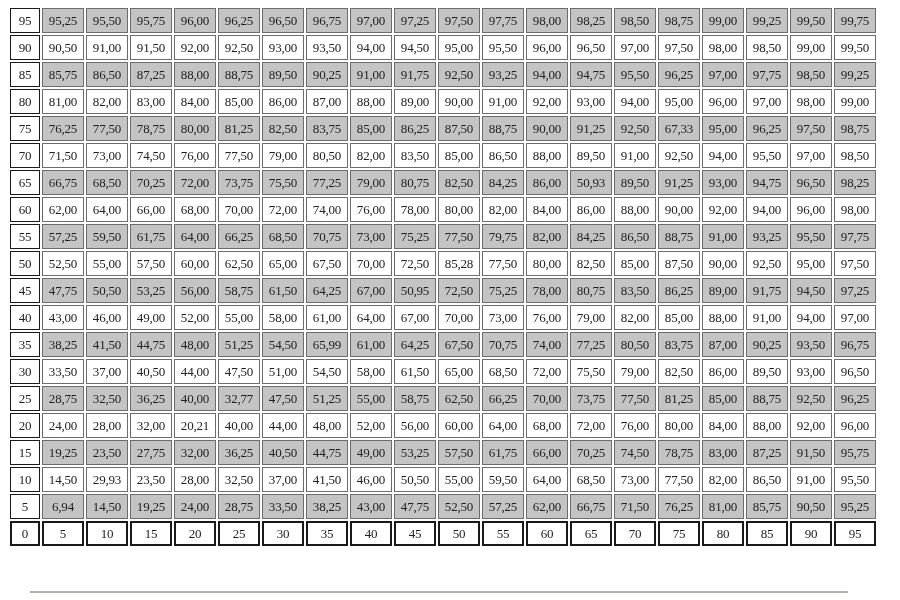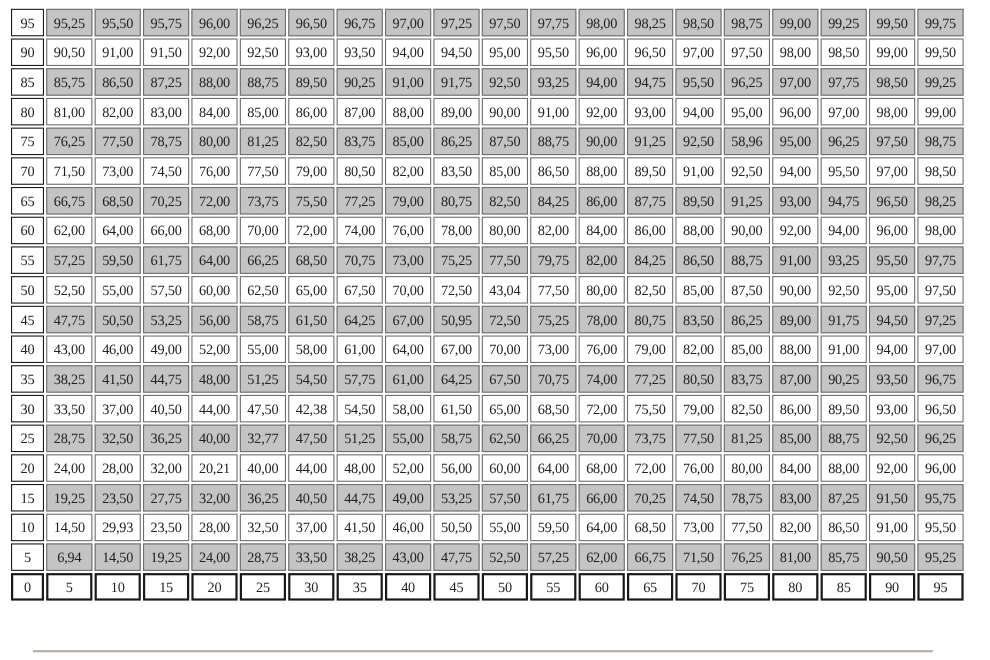--- a/index.html
+++ b/index.html
@@ -152,21 +152,21 @@
           <td class="value-cell">81,25</td>
           <td class="value-cell">82,50</td>
           <td class="value-cell">83,75</td>
           <td class="value-cell">85,00</td>
           <td class="value-cell">86,25</td>
           <td class="value-cell">87,50</td>
           <td class="value-cell">88,75</td>
           <td class="value-cell">90,00</td>
           <td class="value-cell">91,25</td>
           <td class="value-cell">92,50</td>
-          <td class="value-cell">58,96</td>
+          <td class="value-cell">67,33</td>
           <td class="value-cell">95,00</td>
           <td class="value-cell">96,25</td>
           <td class="value-cell">97,50</td>
           <td class="value-cell">98,75</td>
         </tr>
         <tr>
           <td class="label-cell">70</td>
           <td class="value-cell">71,50</td>
           <td class="value-cell">73,00</td>
           <td class="value-cell">74,50</td>
@@ -194,21 +194,21 @@
           <td class="value-cell">70,25</td>
           <td class="value-cell">72,00</td>
           <td class="value-cell">73,75</td>
           <td class="value-cell">75,50</td>
           <td class="value-cell">77,25</td>
           <td class="value-cell">79,00</td>
           <td class="value-cell">80,75</td>
           <td class="value-cell">82,50</td>
           <td class="value-cell">84,25</td>
           <td class="value-cell">86,00</td>
-          <td class="value-cell">87,75</td>
+          <td class="value-cell">50,93</td>
           <td class="value-cell">89,50</td>
           <td class="value-cell">91,25</td>
           <td class="value-cell">93,00</td>
           <td class="value-cell">94,75</td>
           <td class="value-cell">96,50</td>
           <td class="value-cell">98,25</td>
         </tr>
         <tr>
           <td class="label-cell">60</td>
           <td class="value-cell">62,00</td>
@@ -257,21 +257,21 @@
           <td class="label-cell">50</td>
           <td class="value-cell">52,50</td>
           <td class="value-cell">55,00</td>
           <td class="value-cell">57,50</td>
           <td class="value-cell">60,00</td>
           <td class="value-cell">62,50</td>
           <td class="value-cell">65,00</td>
           <td class="value-cell">67,50</td>
           <td class="value-cell">70,00</td>
           <td class="value-cell">72,50</td>
-          <td class="value-cell">43,04</td>
+          <td class="value-cell">85,28</td>
           <td class="value-cell">77,50</td>
           <td class="value-cell">80,00</td>
           <td class="value-cell">82,50</td>
           <td class="value-cell">85,00</td>
           <td class="value-cell">87,50</td>
           <td class="value-cell">90,00</td>
           <td class="value-cell">92,50</td>
           <td class="value-cell">95,00</td>
           <td class="value-cell">97,50</td>
         </tr>
@@ -320,42 +320,42 @@
           <td class="value-cell">97,00</td>
         </tr>
         <tr class="shade">
           <td class="label-cell">35</td>
           <td class="value-cell">38,25</td>
           <td class="value-cell">41,50</td>
           <td class="value-cell">44,75</td>
           <td class="value-cell">48,00</td>
           <td class="value-cell">51,25</td>
           <td class="value-cell">54,50</td>
-          <td class="value-cell">57,75</td>
+          <td class="value-cell">65,99</td>
           <td class="value-cell">61,00</td>
           <td class="value-cell">64,25</td>
           <td class="value-cell">67,50</td>
           <td class="value-cell">70,75</td>
           <td class="value-cell">74,00</td>
           <td class="value-cell">77,25</td>
           <td class="value-cell">80,50</td>
           <td class="value-cell">83,75</td>
           <td class="value-cell">87,00</td>
           <td class="value-cell">90,25</td>
           <td class="value-cell">93,50</td>
           <td class="value-cell">96,75</td>
         </tr>
         <tr>
           <td class="label-cell">30</td>
           <td class="value-cell">33,50</td>
           <td class="value-cell">37,00</td>
           <td class="value-cell">40,50</td>
           <td class="value-cell">44,00</td>
           <td class="value-cell">47,50</td>
-          <td class="value-cell">42,38</td>
+          <td class="value-cell">51,00</td>
           <td class="value-cell">54,50</td>
           <td class="value-cell">58,00</td>
           <td class="value-cell">61,50</td>
           <td class="value-cell">65,00</td>
           <td class="value-cell">68,50</td>
           <td class="value-cell">72,00</td>
           <td class="value-cell">75,50</td>
           <td class="value-cell">79,00</td>
           <td class="value-cell">82,50</td>
           <td class="value-cell">86,00</td>

